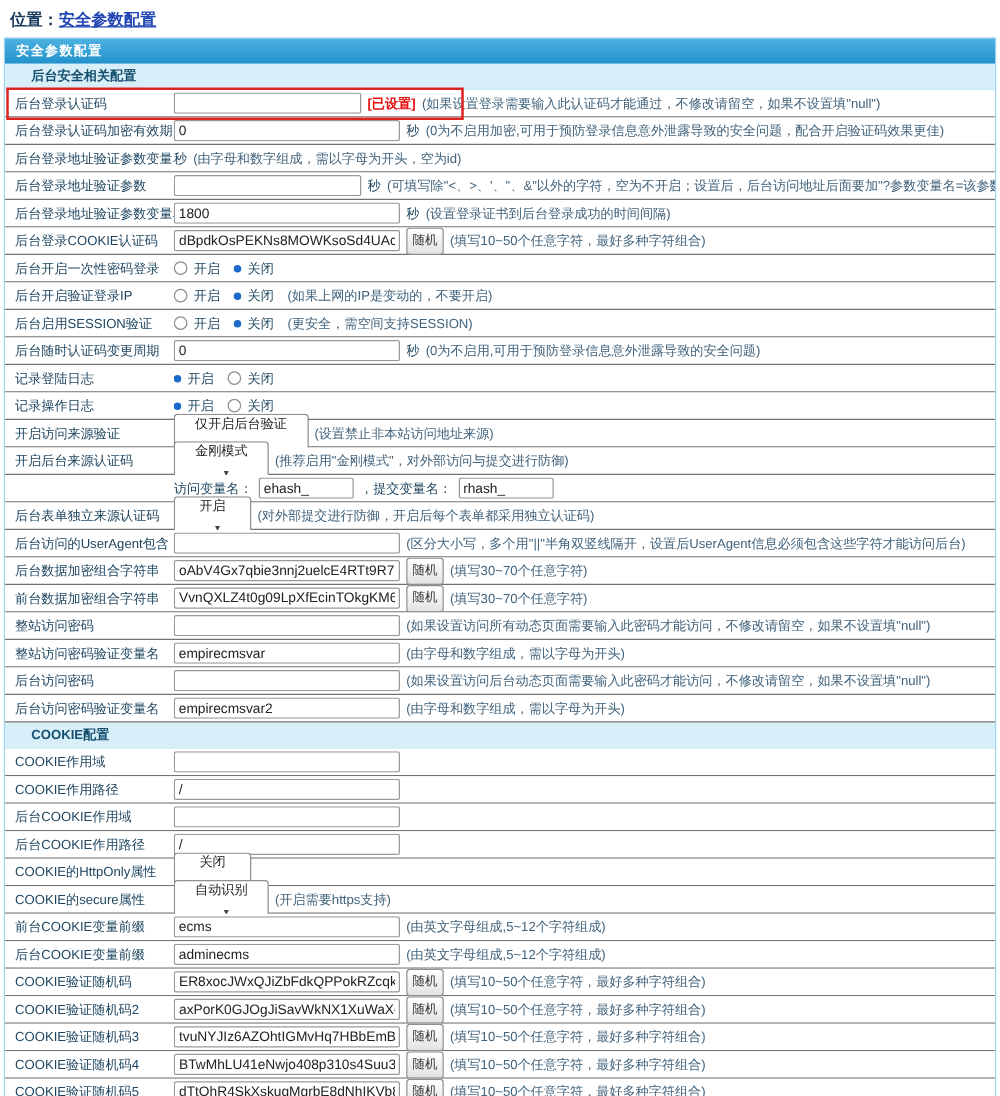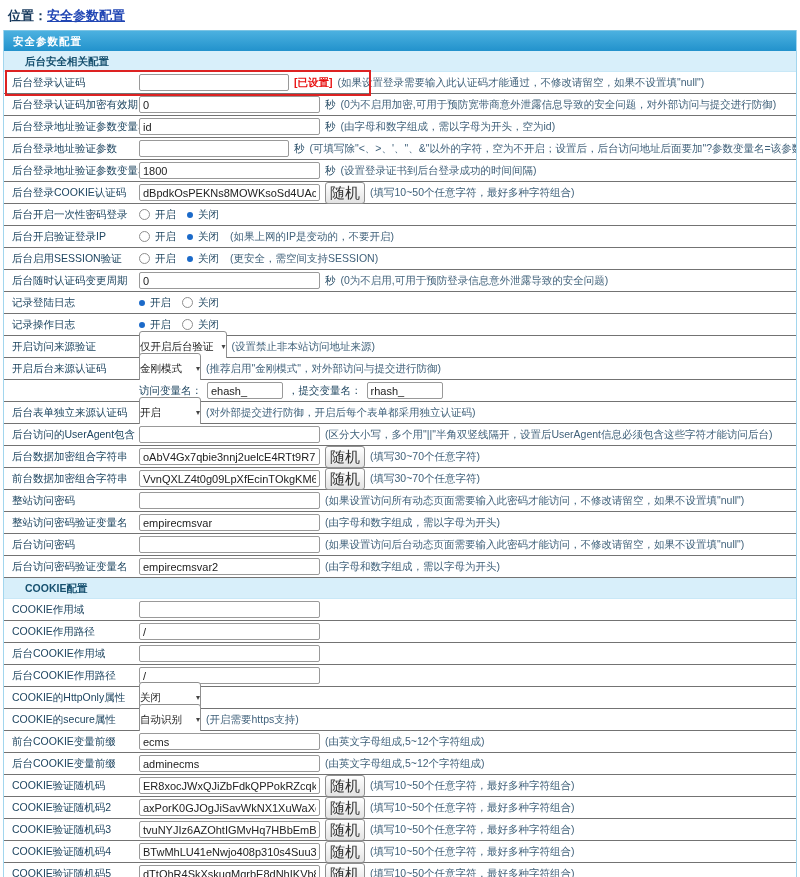--- a/index.html
+++ b/index.html
@@ -39,26 +39,26 @@
   input.text {
     width:181px; height:17px; border:1px solid #999; border-radius:2px;
     padding:0 3px; font-family:inherit; font-size:11px; color:#222; background:#fff;
   }
   input.text.short { width:150px; }
   input.text.tiny  { width:76px; }
 
   .btn-random {
     height:22px; padding:0 4px; border:1px solid #8f8f8f; border-radius:3px;
     background:linear-gradient(#ffffff,#e3e3e3); font-family:inherit;
-    font-size:15px; color:#333; cursor:pointer; line-height:15px;
+    font-size:10px; color:#333; cursor:pointer; line-height:15px;
   }
   .select {
     display:inline-flex; align-items:center; justify-content:space-between;
-    min-width:62px; height:31px; padding:0 0; border:1px solid #8f8f8f;
-    border-radius:3px; background:#fff; color:#222; cursor:pointer;
+    min-width:62px; height:31px; padding:0 16px; border:1px solid #8f8f8f;
+    border-radius:3px; background:#fff; color:#222; cursor:pointer;flex-direction:column;
   }
   .select-arrow { font-size:8px; color:#444; margin-left:8px; }
 
   .radio {
     width:11px; height:11px; border:1px solid #8e8e8e; border-radius:50%;
     background:#fff; display:inline-block; cursor:pointer; flex:0 0 auto;
   }
   .radio.checked {
     width:6px; height:6px; border:3.5px solid #1b6ac9; background:#1b6ac9;
     box-shadow:inset 0 0 0 1.5px #fff;
@@ -89,27 +89,26 @@
             <input class="text short" type="text" value="" style="">
             <span class="badge">[已设置]</span>
             <span class="hint">(如果设置登录需要输入此认证码才能通过，不修改请留空，如果不设置填"null")</span>
           </div>
         </div>
         <div class="row">
           <div class="label">后台登录认证码加密有效期</div>
           <div class="content">
             <input class="text" type="text" value="0" style="">
             <span class="prefix">秒</span>
-            <span class="hint">(0为不启用加密,可用于预防宽带商意外泄露信息导致的安全问题，对外部访问与提交进行防御)</span>
+            <span class="hint">(0为不启用加密,可用于预防登录信息意外泄露导致的安全问题，配合开启验证码效果更佳)</span>
           </div>
         </div>
         <div class="row">
           <div class="label">后台登录地址验证参数变量名</div>
           <div class="content">
-            <input class="text" type="text" value="id" style="">
             <span class="prefix">秒</span>
             <span class="hint">(由字母和数字组成，需以字母为开头，空为id)</span>
           </div>
         </div>
         <div class="row">
           <div class="label">后台登录地址验证参数</div>
           <div class="content">
             <input class="text" type="text" value="" style="">
             <span class="prefix">秒</span>
             <span class="hint">(可填写除"&lt;、&gt;、'、"、&amp;"以外的字符，空为不开启；设置后，后台访问地址后面要加"?参数变量名=该参数")</span>

